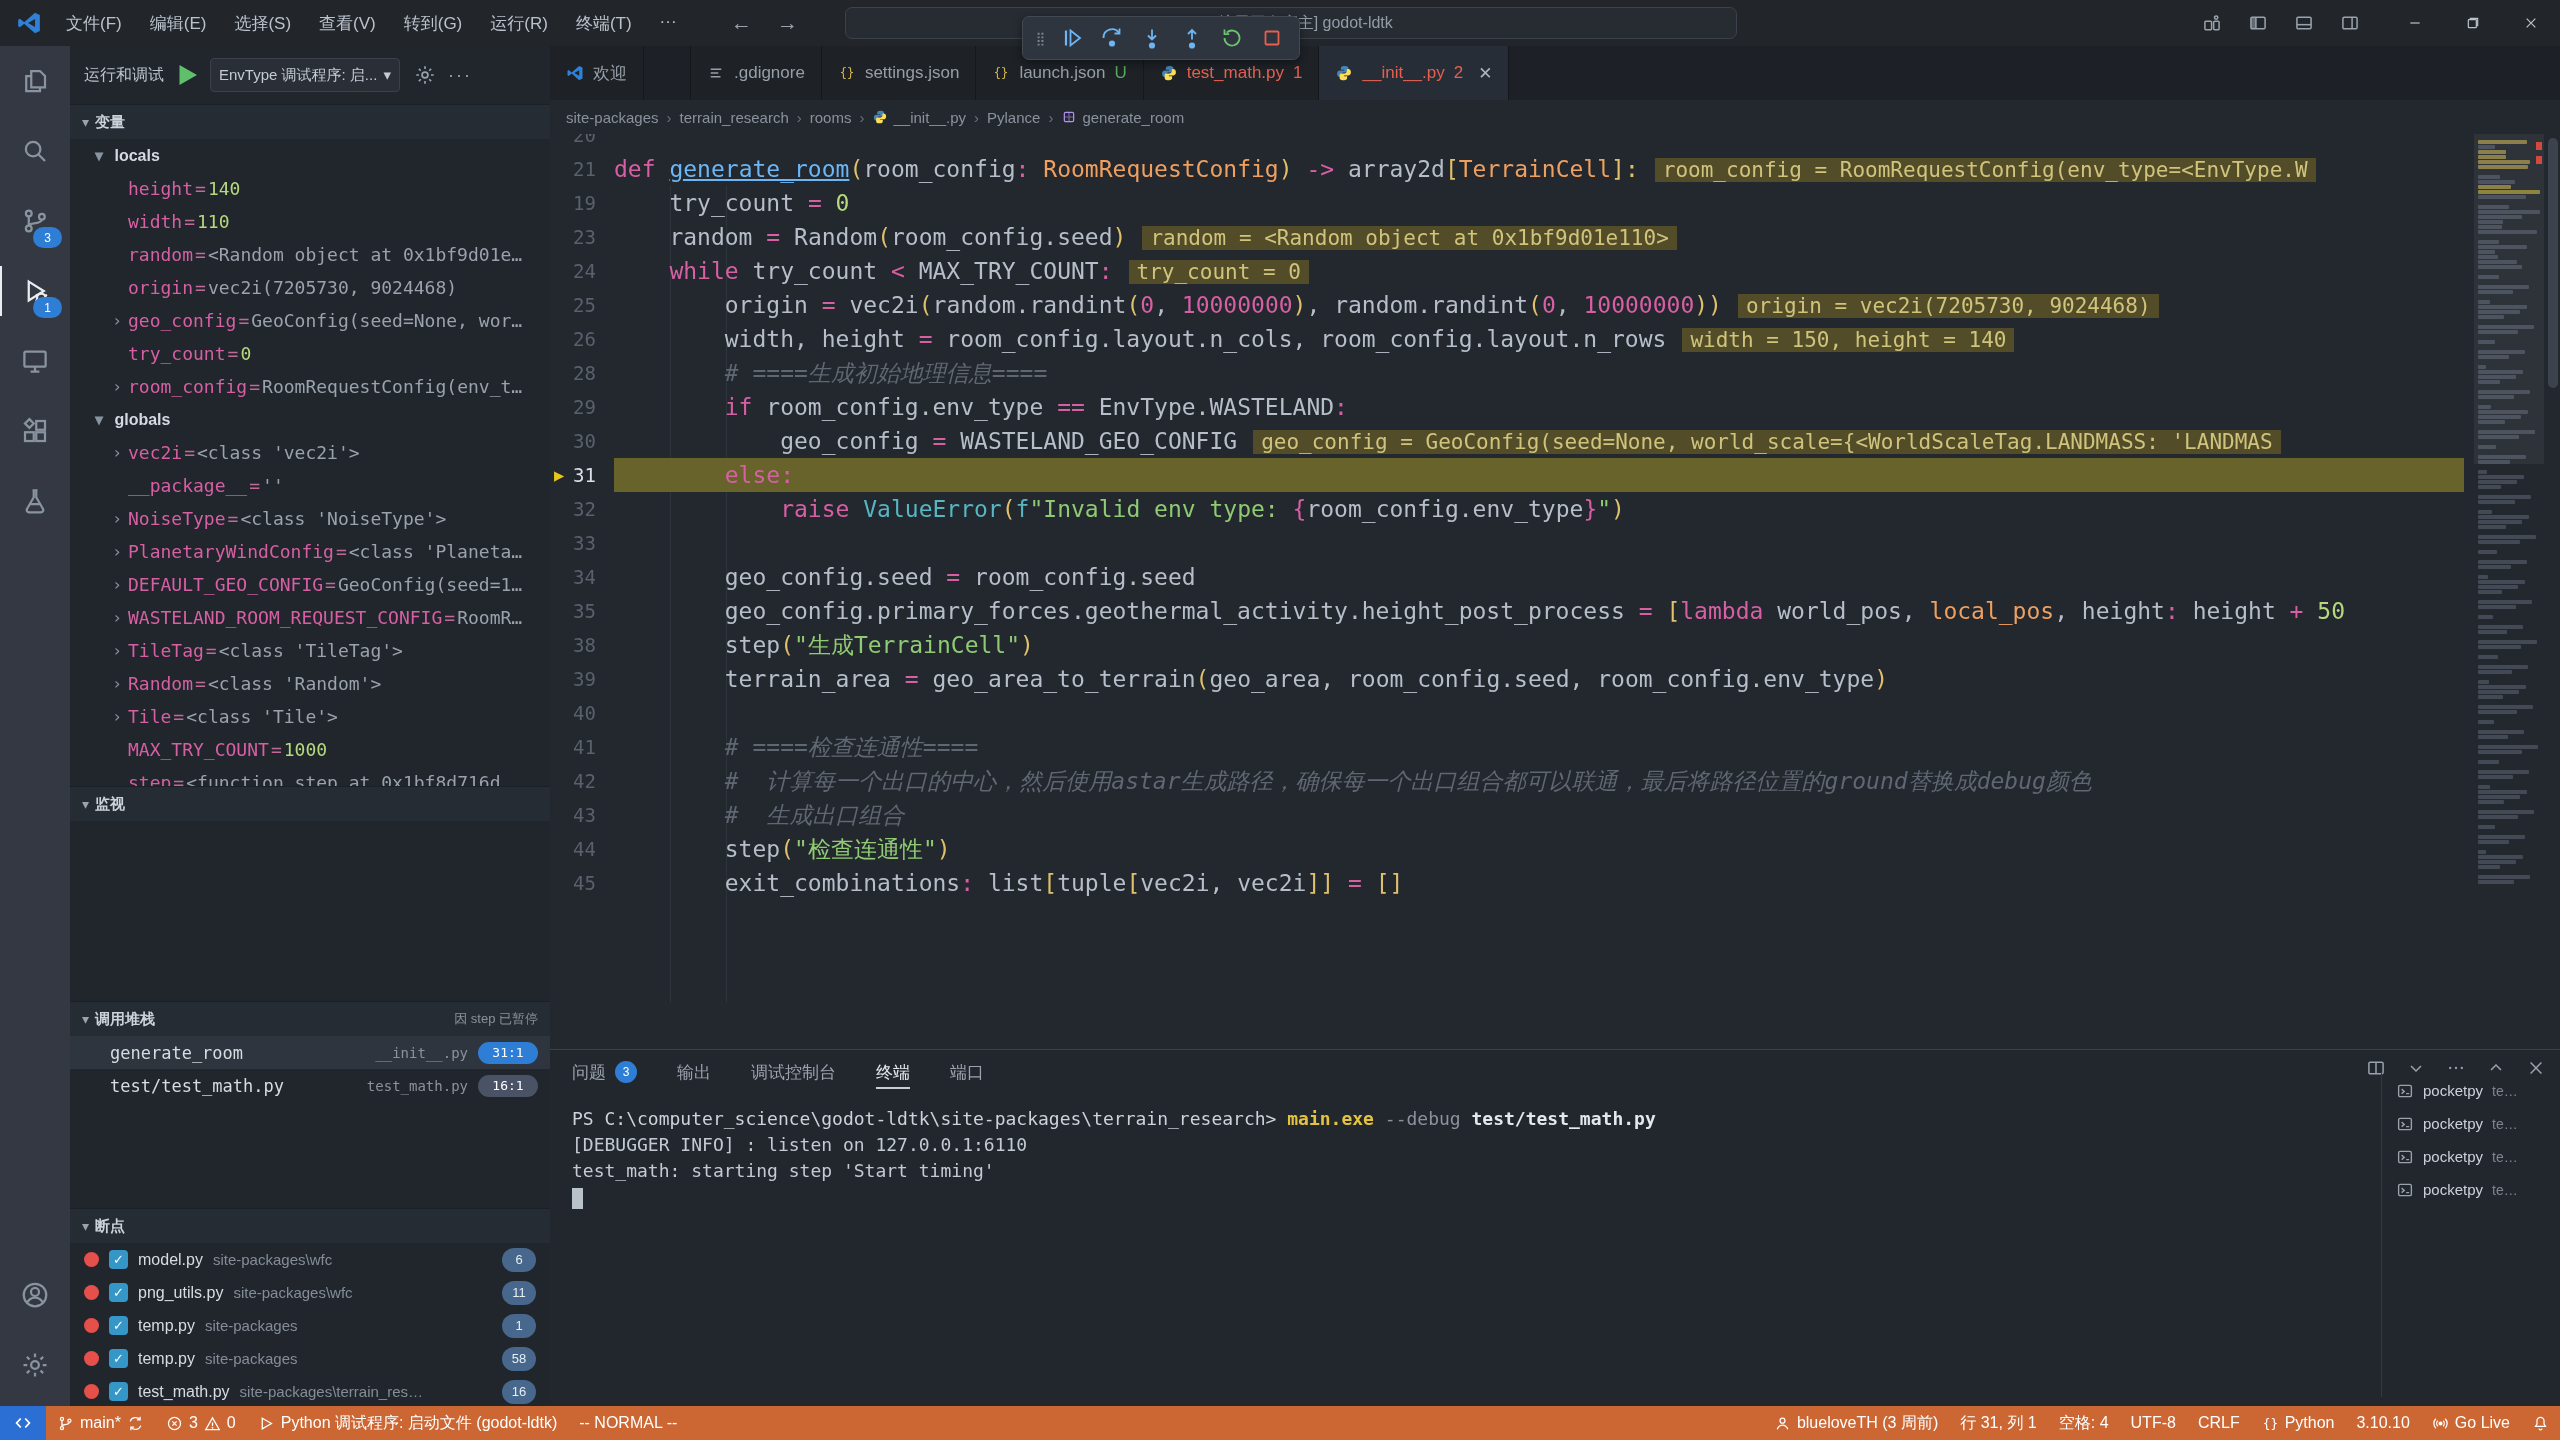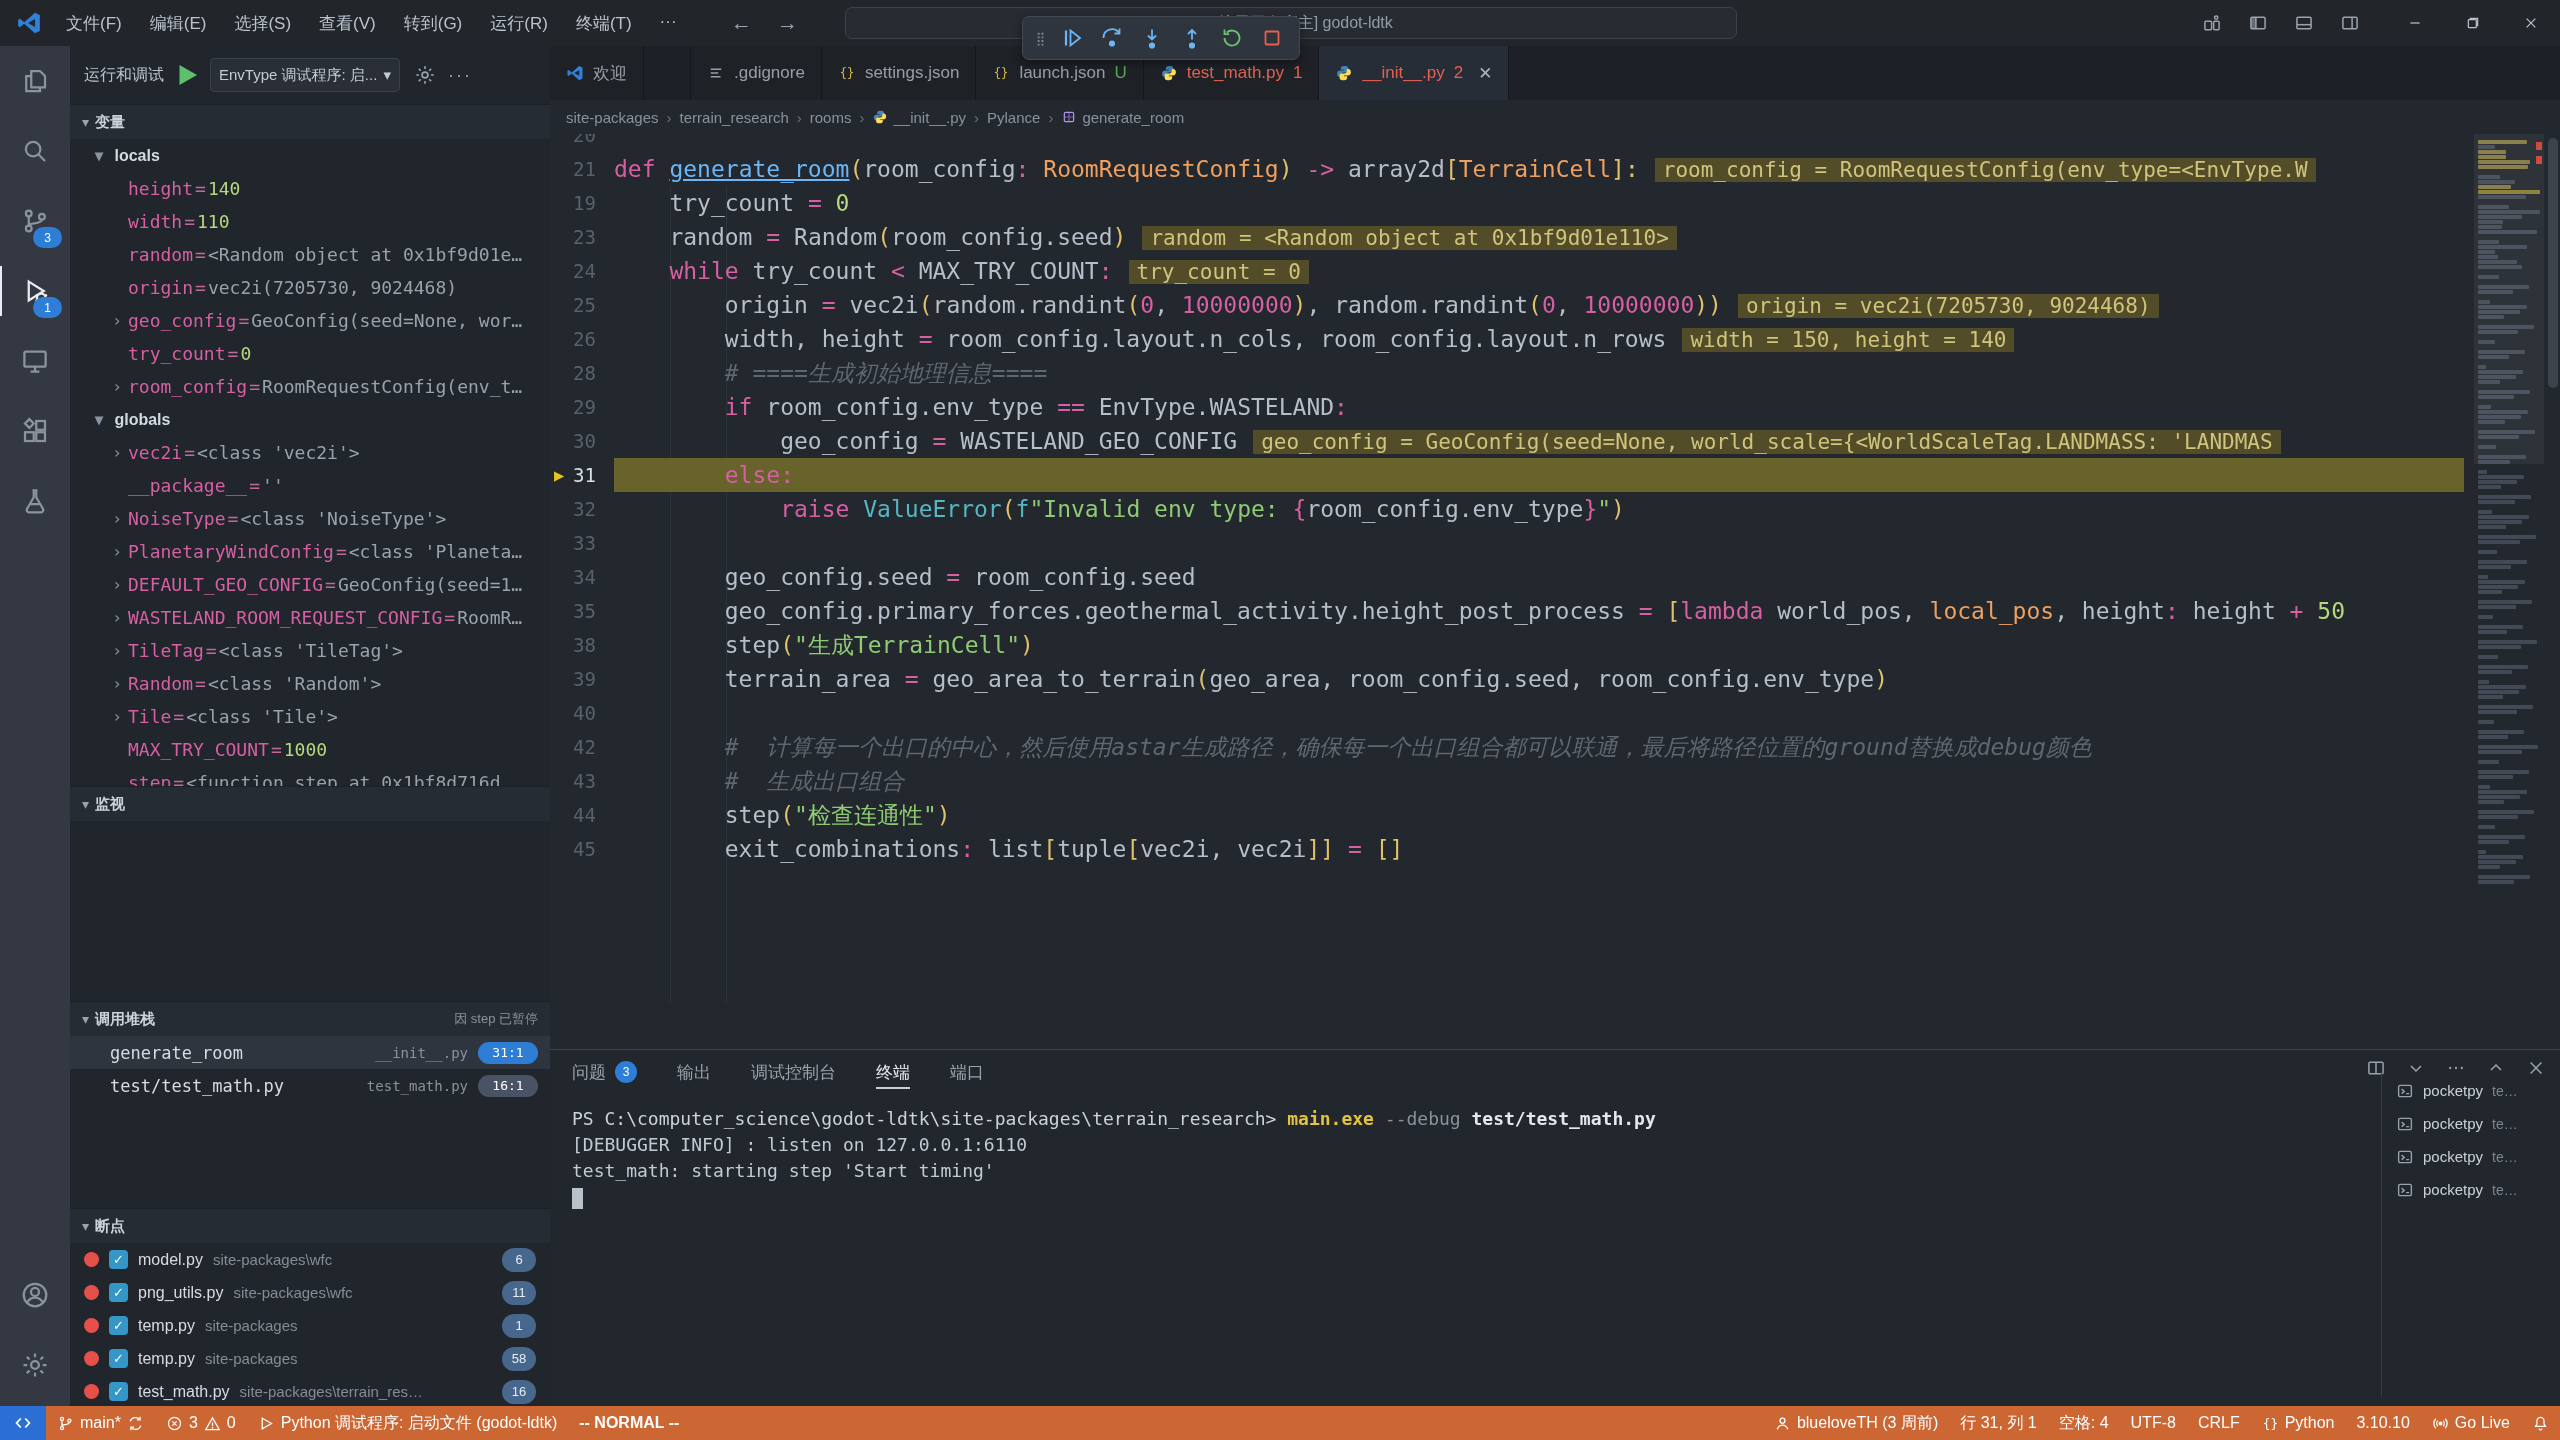--- a/index.html
+++ b/index.html
@@ -148,21 +148,21 @@
   .tl-detail{color:#7d858f;font-size:14px;}
 
   
   .statusbar{position:absolute;left:0;top:1406px;width:2560px;height:34px;background:#cc6633;display:flex;
              align-items:center;color:#fff;font-size:16px;z-index:50;}
   .sb-remote{width:46px;height:34px;background:#2b6fd4;display:flex;align-items:center;justify-content:center;flex:none;}
   .sb-remote .ic{width:18px;height:18px;}
   .sb-item{display:flex;align-items:center;gap:6px;padding:0 11px;height:34px;white-space:nowrap;}
   .sb-item .ic{width:17px;height:17px;}
   .sb-spacer{flex:1;}
-  .sb-bold{font-weight:bold;}
+  .sb-bold{font-weight:normal;}
 </style>
 </head>
 <body>
 
 <div id="app">
   <header class="titlebar">
     <span class="ic tb-logo">
       <svg viewBox="0 0 24 24">
           <path d="M17.5 2.5L7.6 11.2 3.6 8.1 2 9v6l1.6.9 4-3.1 9.9 8.7 4.5-2.2V4.7L17.5 2.5zM17.6 8.2v7.6L11.2 12l6.4-3.8z" fill="#2f81d7"></path>
         </svg>
@@ -699,20 +699,21 @@
             <div class="cl"><span class="ln">29</span><span class="tok-k">        if </span><span class="tok-d">room_config.env_type </span><span class="tok-k">== </span><span class="tok-d">EnvType.WASTELAND</span><span class="tok-k">:</span></div>
             <div class="cl"><span class="ln">30</span><span class="tok-d">            geo_config </span><span class="tok-k">= </span><span class="tok-d">WASTELAND_GEO_CONFIG</span><span class="hint">geo_config = GeoConfig(seed=None, world_scale={&lt;WorldScaleTag.LANDMASS: 'LANDMAS</span></div>
             <div class="cl cur"><span class="dbg-arrow">▶</span><span class="ln">31</span><span class="tok-k">        else</span><span class="tok-k">:</span></div>
             <div class="cl"><span class="ln">32</span><span class="tok-k">            raise </span><span class="tok-err">ValueError</span><span class="tok-p">(</span><span class="tok-sf">f</span><span class="tok-s">"Invalid env type: </span><span class="tok-k">{</span><span class="tok-d">room_config.env_type</span><span class="tok-k">}</span><span class="tok-s">"</span><span class="tok-p">)</span></div>
             <div class="cl"><span class="ln">33</span></div>
             <div class="cl"><span class="ln">34</span><span class="tok-d">        geo_config.seed </span><span class="tok-k">= </span><span class="tok-d">room_config.seed</span></div>
             <div class="cl"><span class="ln">35</span><span class="tok-d">        geo_config.primary_forces.geothermal_activity.height_post_process </span><span class="tok-k">= </span><span class="tok-p">[</span><span class="tok-k">lambda </span><span class="tok-d">world_pos</span><span class="tok-d">, </span><span class="tok-w">local_pos</span><span class="tok-d">, </span><span class="tok-d">height</span><span class="tok-k">:</span><span class="tok-d"> height </span><span class="tok-k">+ </span><span class="tok-nl">50</span></div>
             <div class="cl"><span class="ln">38</span><span class="tok-d">        step</span><span class="tok-p">(</span><span class="tok-s">"生成TerrainCell"</span><span class="tok-p">)</span></div>
             <div class="cl"><span class="ln">39</span><span class="tok-d">        terrain_area </span><span class="tok-k">= </span><span class="tok-d">geo_area_to_terrain</span><span class="tok-p">(</span><span class="tok-d">geo_area, room_config.seed, room_config.env_type</span><span class="tok-p">)</span></div>
             <div class="cl"><span class="ln">40</span></div>
+            <div class="cl"><span class="ln">41</span><span class="tok-c">        # ====检查连通性====</span></div>
             <div class="cl"><span class="ln">42</span><span class="tok-c">        #  计算每一个出口的中心，然后使用astar生成路径，确保每一个出口组合都可以联通，最后将路径位置的ground替换成debug颜色</span></div>
             <div class="cl"><span class="ln">43</span><span class="tok-c">        #  生成出口组合</span></div>
             <div class="cl"><span class="ln">44</span><span class="tok-d">        step</span><span class="tok-p">(</span><span class="tok-s">"检查连通性"</span><span class="tok-p">)</span></div>
             <div class="cl"><span class="ln">45</span><span class="tok-d">        exit_combinations</span><span class="tok-k">: </span><span class="tok-d">list</span><span class="tok-p">[</span><span class="tok-d">tuple</span><span class="tok-p">[</span><span class="tok-d">vec2i, vec2i</span><span class="tok-p">]]</span><span class="tok-k"> = </span><span class="tok-p">[]</span></div>
           </div>
       </div>
       <div class="minimap" id="minimapEl">
           <div class="mm-row" style="width:0;opacity:0"></div>
           <div class="mm-row olive" style="width:48.7px"></div>
           <div class="mm-row" style="width:17.35px"></div>

